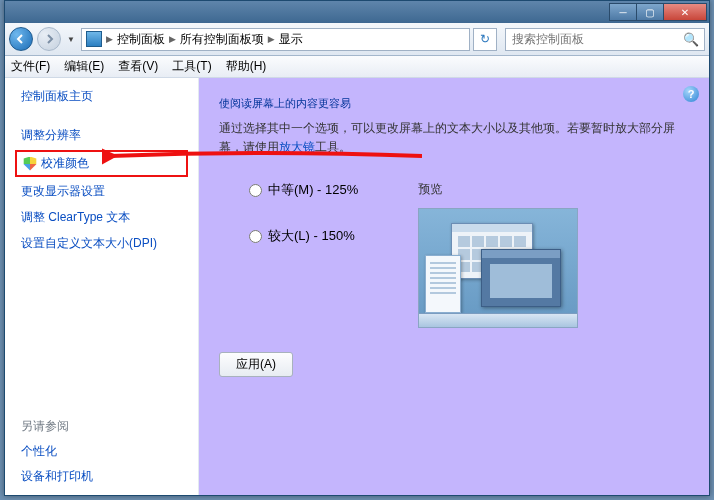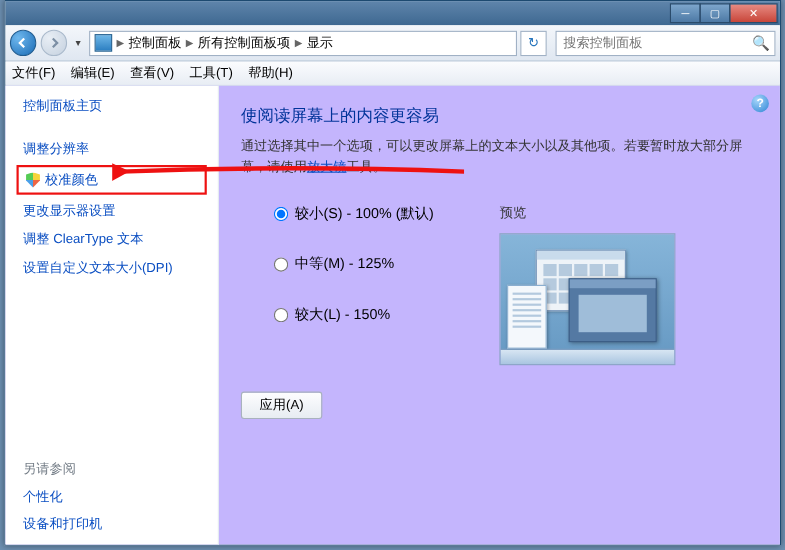--- a/index.html
+++ b/index.html
@@ -164,21 +164,21 @@
   }
   .help-icon {
     position: absolute; top: 8px; right: 10px;
     width: 16px; height: 16px; border-radius: 50%;
     background: radial-gradient(circle at 35% 30%, #a6d6fb, #2e84d4);
     color: #fff; font-size: 11px; font-weight: bold;
     display: flex; align-items: center; justify-content: center;
   }
   .main h1 {
     color: #003399;
-    font-size: 15px;
+    font-size: 11px;
     font-weight: normal;
     margin: 6px 0 8px 0;
   }
   .main .desc {
     font-size: 12px;
     color: #333;
     line-height: 1.6;
     margin-bottom: 24px;
   }
   .main .desc a { color: #0a4ec2; text-decoration: underline; }
@@ -341,24 +341,20 @@
 
     <div class="main">
       <div class="help-icon">?</div>
       <h1>使阅读屏幕上的内容更容易</h1>
       <div class="desc">
         <span>通过选择其中一个选项，可以更改屏幕上的文本大小以及其他项。若要暂时放大部分屏幕，请使用</span><a href="#">放大镜</a><span>工具。</span>
       </div>
 
       <div class="options-row">
         <div class="radio-group">
-          <label class="radio-item">
-            <input type="radio" name="scale" checked="" style="">
-            <span>较小(S) - 100% (默认)</span>
-          </label>
           <label class="radio-item">
             <input type="radio" name="scale" style="">
             <span>中等(M) - 125%</span>
           </label>
           <label class="radio-item">
             <input type="radio" name="scale" style="">
             <span>较大(L) - 150%</span>
           </label>
         </div>
         <div class="preview-col">

